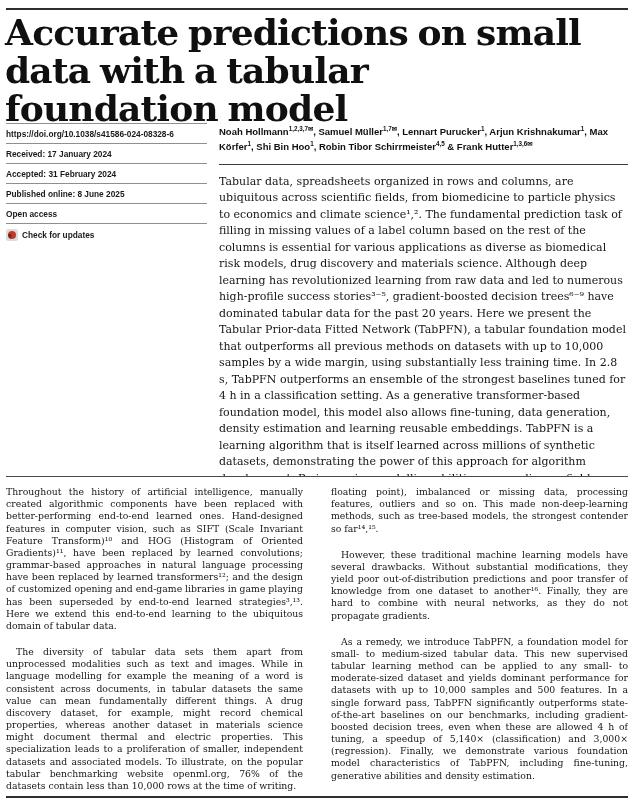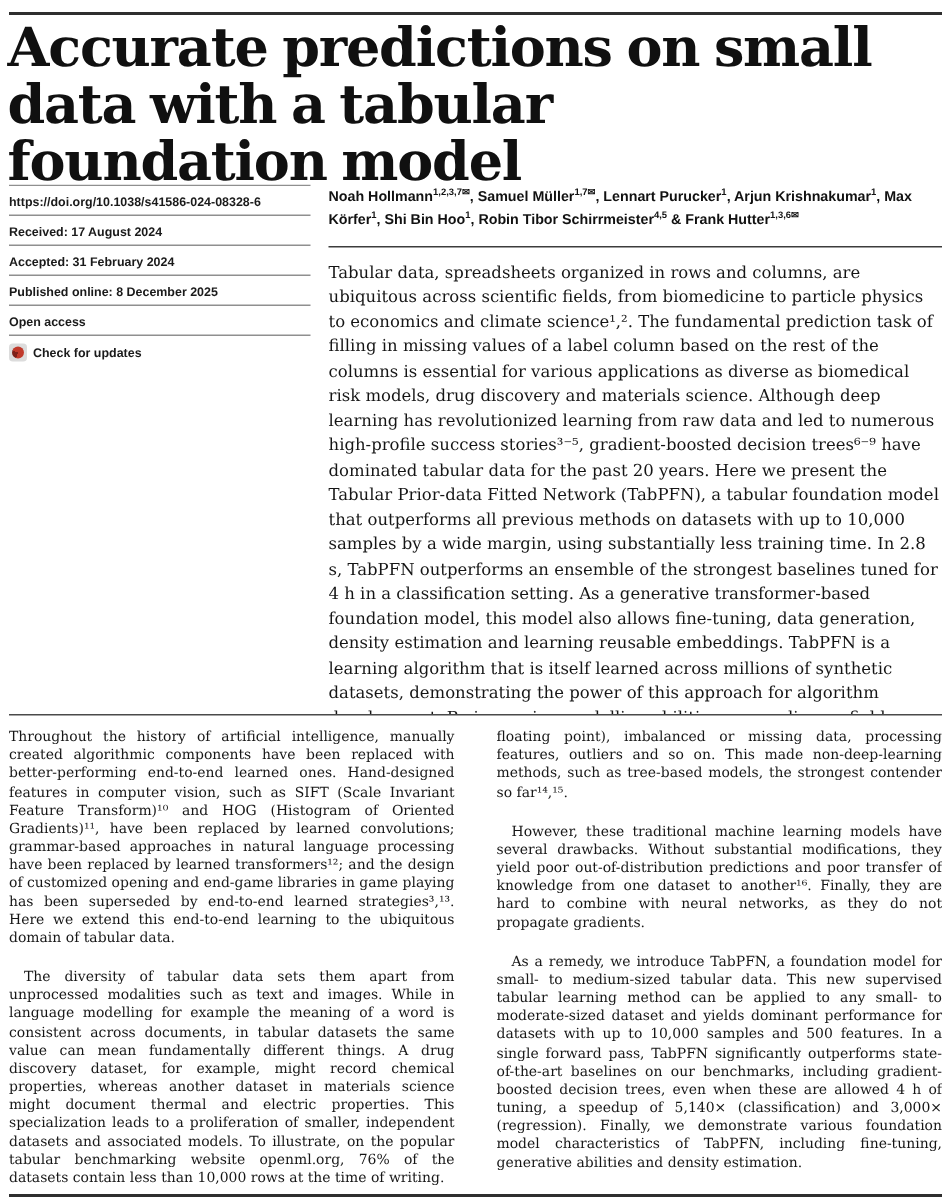--- a/index.html
+++ b/index.html
@@ -50,27 +50,27 @@
 
   <h1 class="title">Accurate predictions on small data with a tabular foundation model</h1>
 
   <div class="header">
 
     <aside class="meta">
       <div class="meta-row">
         <span>https://doi.org/10.1038/s41586-024-08328-6</span>
       </div>
       <div class="meta-row">
-        <span>Received: 17 August 2024</span>
+        <span>Received: 17 January 2024</span>
       </div>
       <div class="meta-row">
         <span>Accepted: 31 February 2024</span>
       </div>
       <div class="meta-row">
-        <span>Published online: 8 December 2025</span>
+        <span>Published online: 8 June 2025</span>
       </div>
       <div class="meta-row">
         <span>Open access</span>
       </div>
       <div class="meta-row">
         <span class="badge-icon"></span>
         <span>Check for updates</span>
       </div>
     </aside>
 

